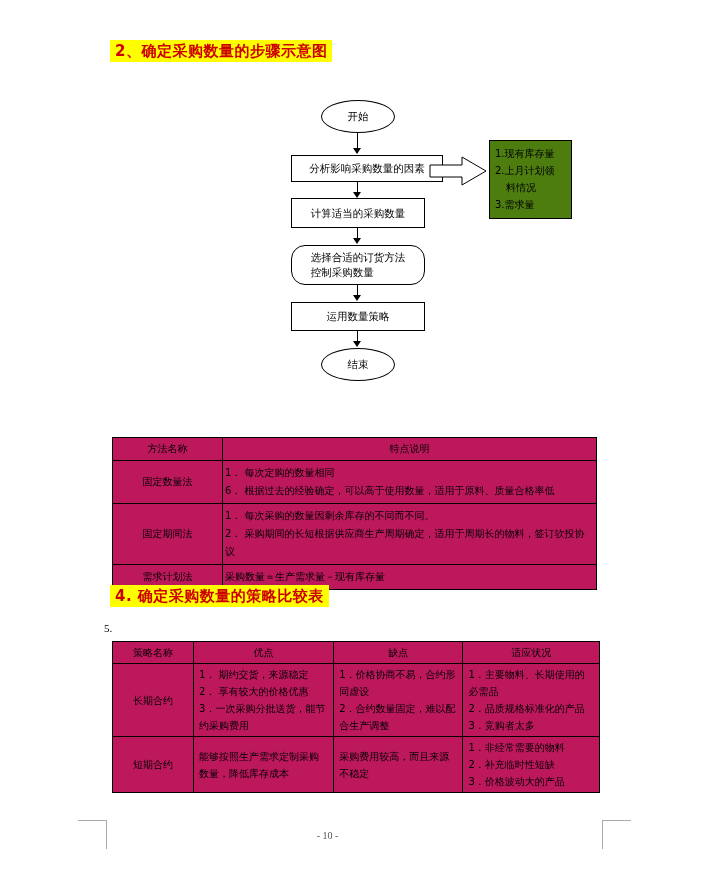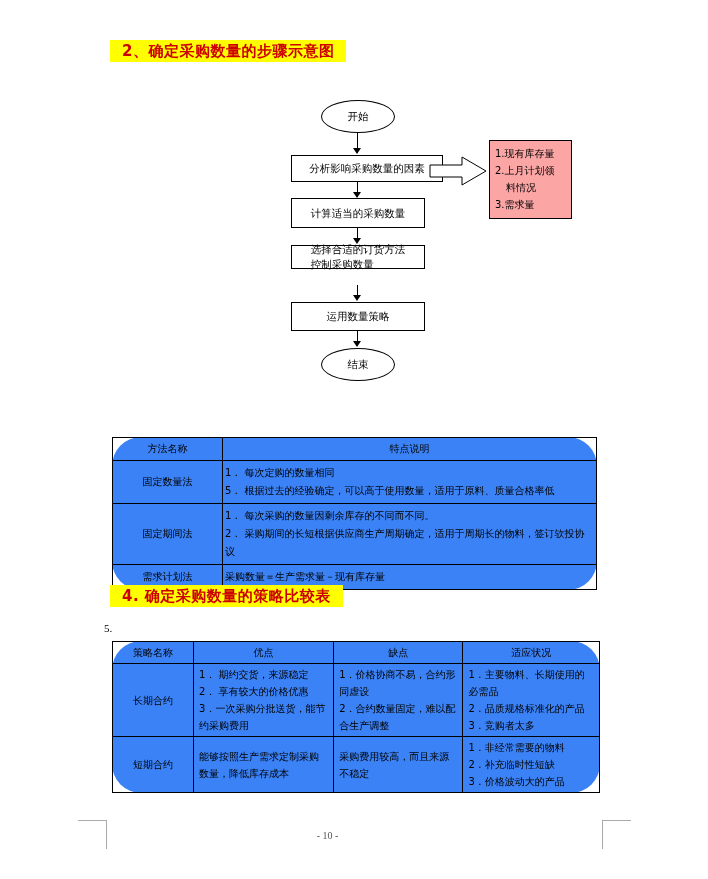--- a/index.html
+++ b/index.html
@@ -23,21 +23,21 @@
 
   
   .heading {
     position: absolute;
     font-weight: bold;
     color: #cc0000;
     background: #ffff00;
     font-size: 15px;
     letter-spacing: 0.5px;
     line-height: 20px;
-    padding: 1px 12px;
+    padding: 1px 5px;
     white-space: nowrap;
   }
   #heading-2 { left: 110px; top: 40px; }
   #heading-3 { left: 110px; top: 396px; }
   #heading-4 { left: 110px; top: 585px; }
 
   .stray-number {
     position: absolute;
     left: 104px;
     top: 622px;
@@ -66,37 +66,37 @@
     line-height: 15px;
     background: #fff;
     font-family: "DejaVu Sans", "Liberation Sans", sans-serif;
   }
   .node.oval {
     border-radius: 50%;
   }
   #node-start  { left: 321px; top: 10px;  width: 74px;  height: 33px; }
   #node-box1   { left: 291px; top: 145px - 90px; width: 152px; height: 27px; }
   #node-box2   { left: 291px; top: 108px; width: 134px; height: 30px; }
-  #node-box3   { left: 291px; top: 155px; width: 134px; height: 24px; }
+  #node-box3   { left: 291px; top: 155px; width: 134px; height: 40px; border-radius: 14px; }
   #node-box4   { left: 291px; top: 212px; width: 134px; height: 29px; }
   #node-end    { left: 321px; top: 258px; width: 74px;  height: 33px; }
 
   .sidebox {
     position: absolute;
     left: 489px;
     top: 50px;
     width: 83px;
     height: 79px;
     border: 1px solid #000;
     box-sizing: border-box;
     font-size: 10px;
     line-height: 17px;
     padding: 4px 2px 0 5px;
     text-align: left;
-    background: #fca5a5;
+    background: #4d7c0f;
   }
   .sidebox .indent { padding-left: 11px; }
 
   .vline {
     position: absolute;
     left: 357px;
     width: 1px;
     background: #000;
   }
   .arrowhead-down {
@@ -116,22 +116,21 @@
     width: 58px;
     height: 30px;
   }
 
   
   table.doc-table {
     position: absolute;
     border-collapse: collapse;
     font-size: 10px;
     line-height: 18px;
-    background: #3b82f6;
-    border-radius: 29px;
+    background: #be185d;
   }
   table.doc-table td, table.doc-table th {
     border: 1px solid #000;
     padding: 3px 2px;
     vertical-align: middle;
     font-weight: normal;
     font-family: "DejaVu Sans", "Liberation Sans", sans-serif;
   }
   table.doc-table th {
     text-align: center;
@@ -226,21 +225,21 @@
   <table class="doc-table" id="table-methods">
     <tbody>
         <tr>
       <th class="name-col">方法名称</th>
       <th>特点说明</th>
     </tr>
     <tr>
       <td class="name-col">固定数量法</td>
       <td class="c-left">
         <div>1． 每次定购的数量相同</div>
-        <div>5． 根据过去的经验确定，可以高于使用数量，适用于原料、质量合格率低</div>
+        <div>6． 根据过去的经验确定，可以高于使用数量，适用于原料、质量合格率低</div>
       </td>
     </tr>
     <tr>
       <td class="name-col">固定期间法</td>
       <td class="c-left">
         <div>1． 每次采购的数量因剩余库存的不同而不同。</div>
         <div>2． 采购期间的长短根据供应商生产周期确定，适用于周期长的物料，签订欤投协议</div>
       </td>
     </tr>
     <tr>

